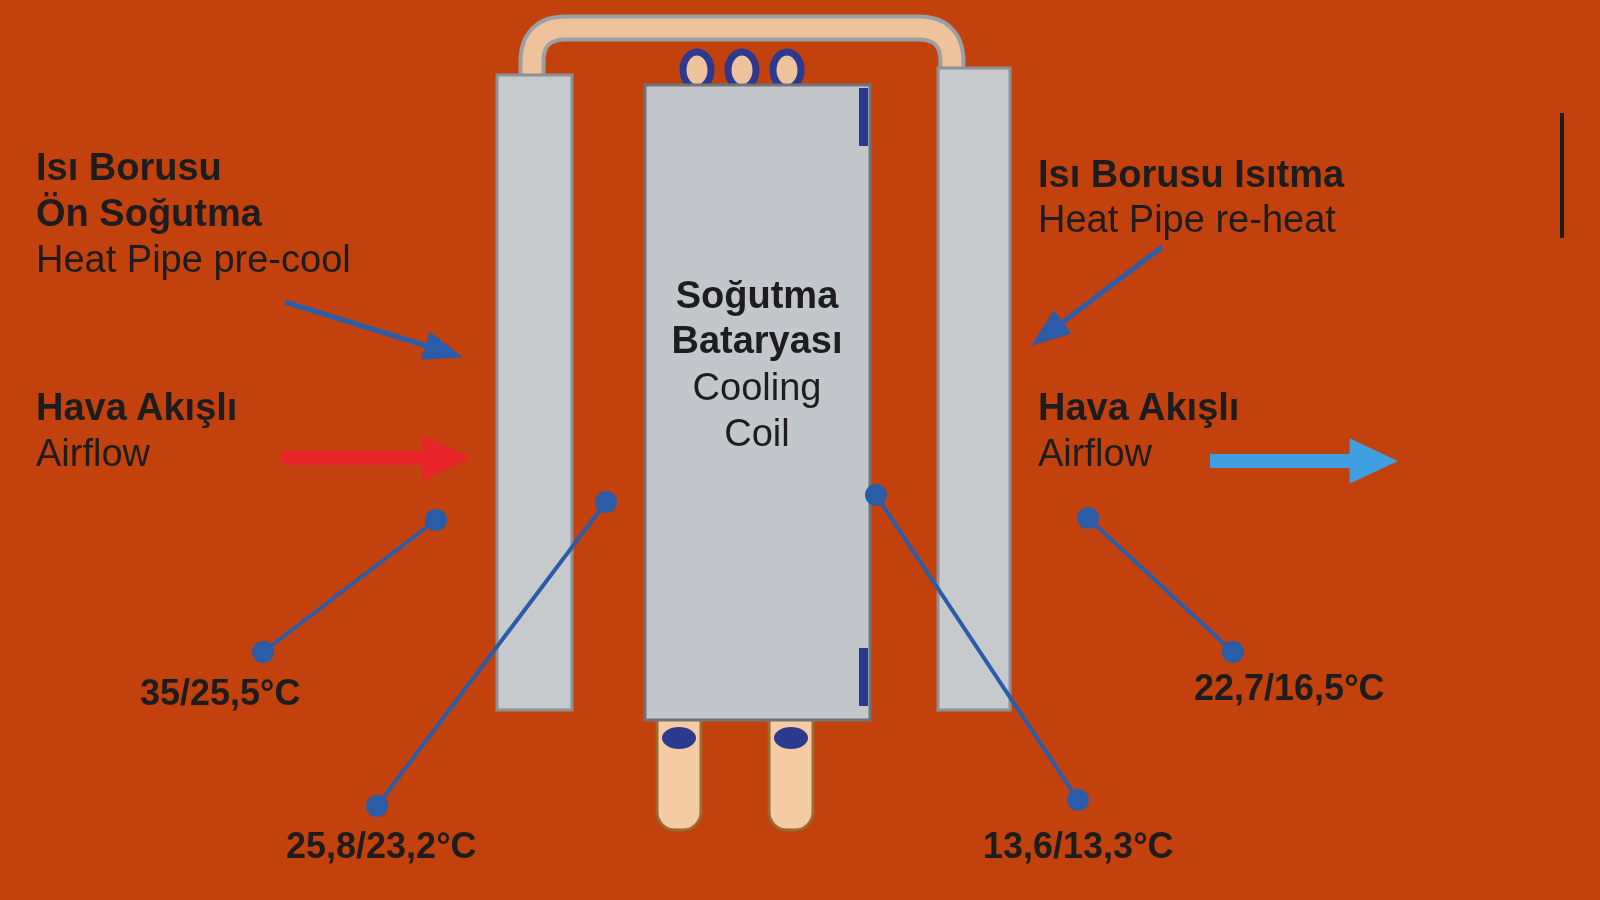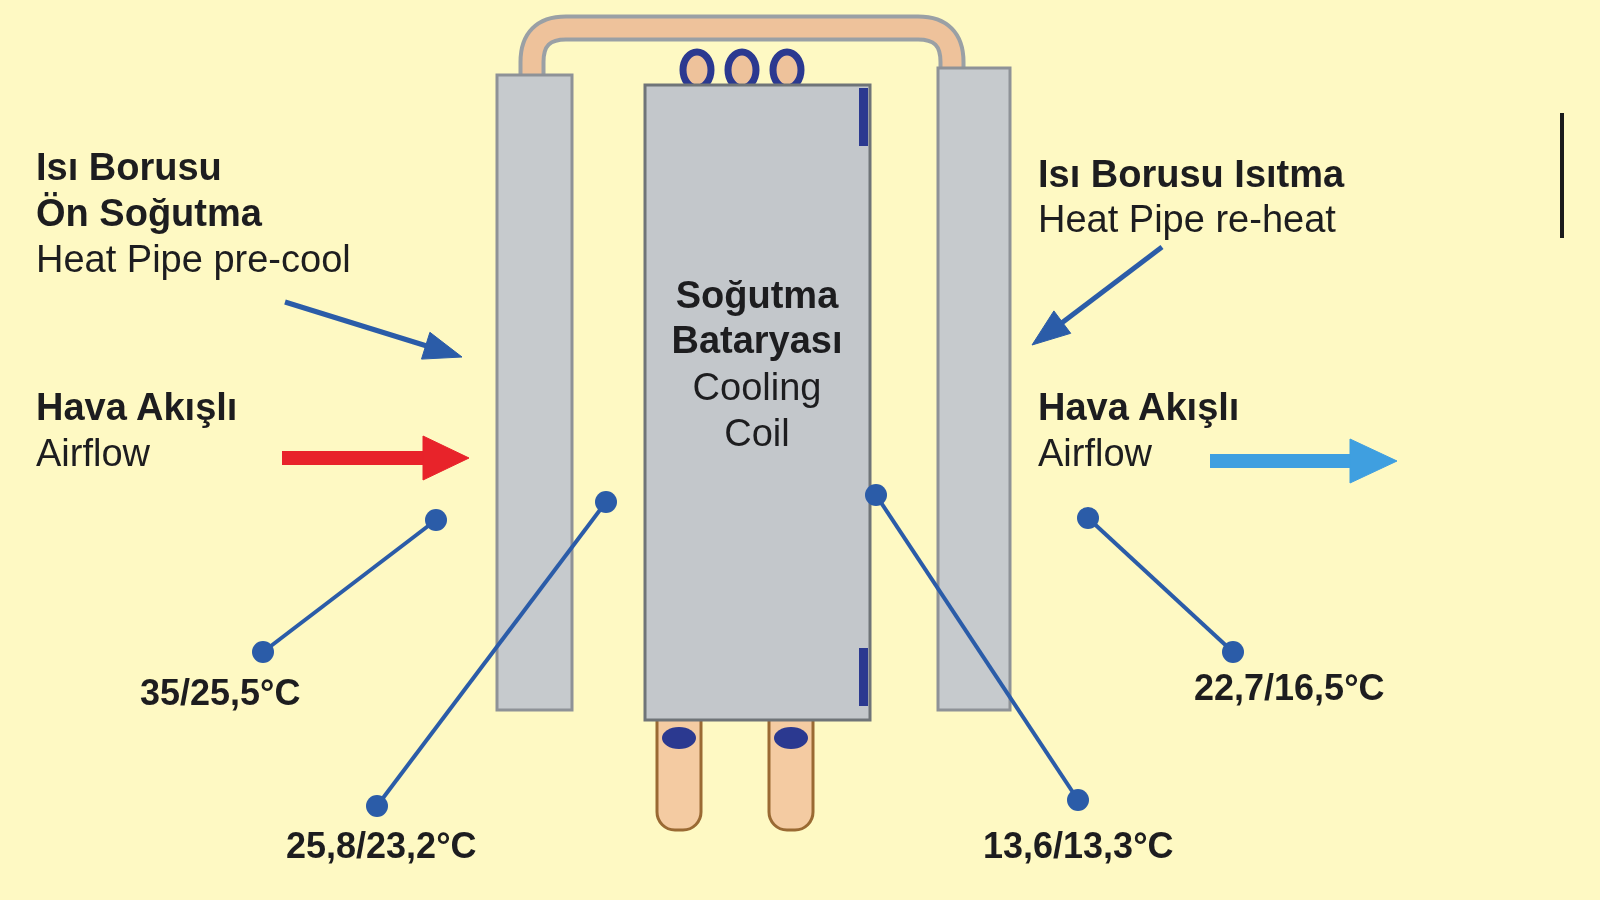--- a/index.html
+++ b/index.html
@@ -1,16 +1,16 @@
 <!DOCTYPE html>
 <html><head>
 <meta charset="utf-8">
 <style>
   html,body{margin:0;padding:0;background:#ffffff;}
-  .stage{position:relative;width:1600px;height:900px;background:#fef9c3;overflow:hidden;}
+  .stage{position:relative;width:1600px;height:900px;background:#c2410c;overflow:hidden;}
   svg{display:block;width:100%;height:100%;}
   text{font-family:"Liberation Sans","DejaVu Sans",sans-serif;fill:#1d1d1f;}
   .t-bold{font-weight:700;}
   .t-reg{font-weight:400;}
   .fs38{font-size:38px;}
   .fs36{font-size:36px;}
   .center{text-anchor:middle;}
 </style>
 </head>
 <body>

